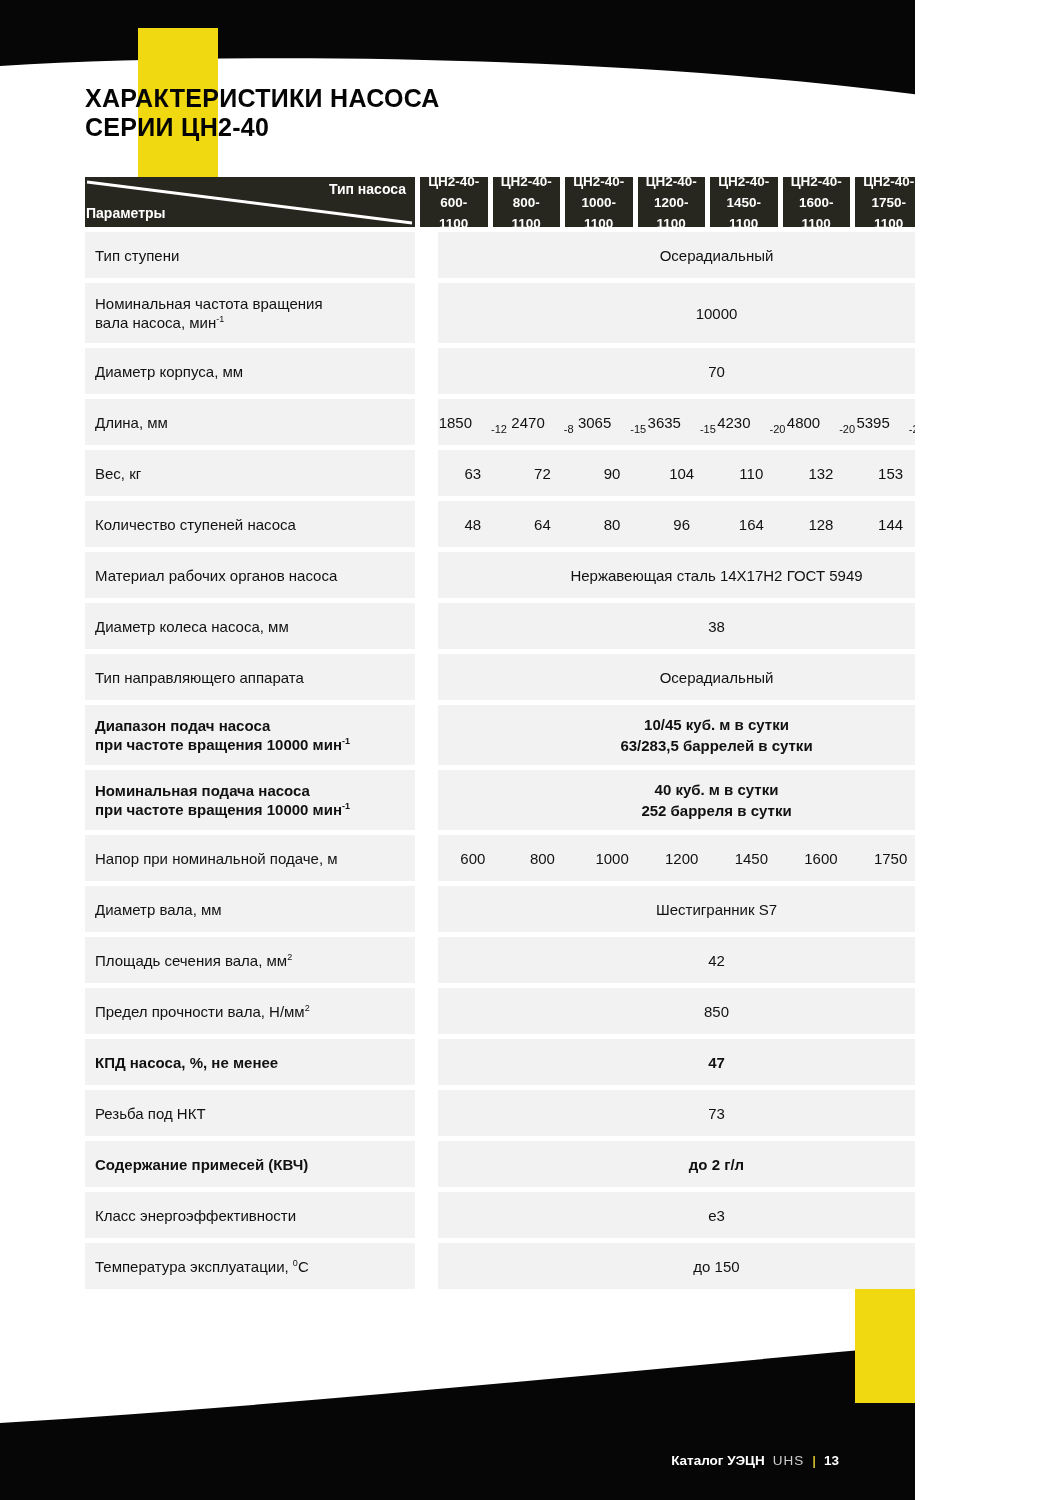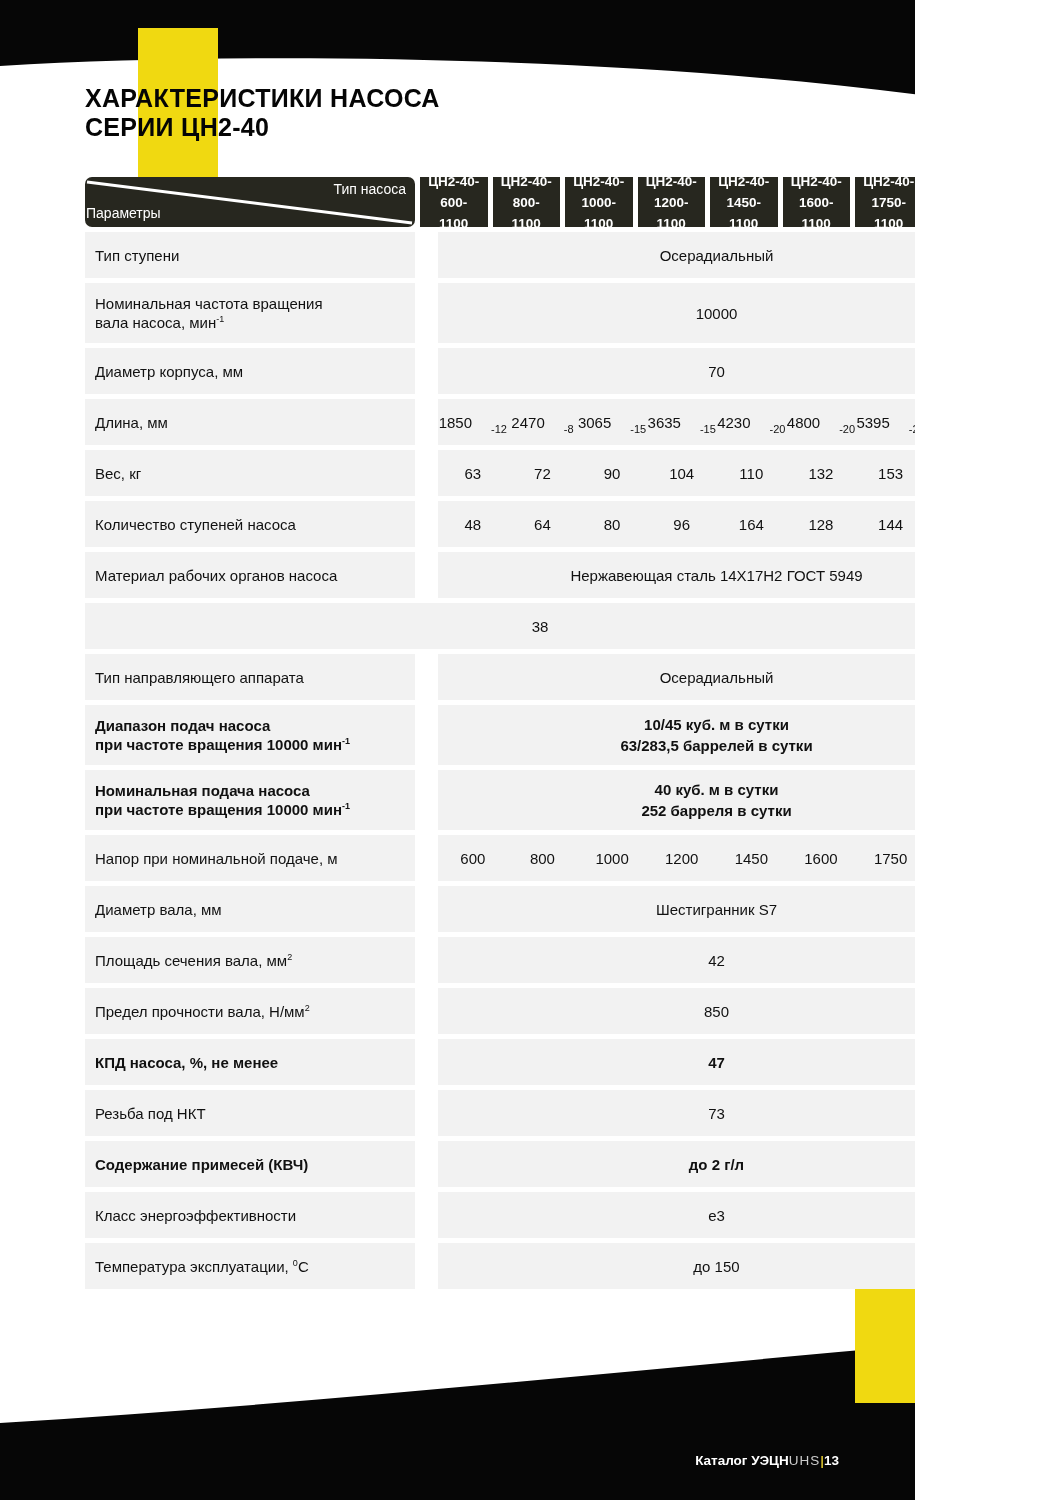--- a/index.html
+++ b/index.html
@@ -18,21 +18,21 @@
   .yellow-bar.bottom{left:855px;top:1289px;width:79px;height:114px;z-index:2;}
 
   
   .title{position:absolute;left:85px;top:84px;z-index:3;font-weight:bold;
     font-size:25px;line-height:29px;color:#050505;letter-spacing:.3px;}
 
   
   .table{position:absolute;left:85px;top:177px;width:910px;z-index:4;}
   .thead{display:flex;gap:5px;height:50px;margin-bottom:5px;}
   .corner{position:relative;flex:0 0 330px;background:var(--dark);color:#fff;
-    font-weight:normal;font-size:14px;border-radius:7px;}
+    font-weight:bold;font-size:14px;}
   .corner .diag{position:absolute;left:0;top:0;width:100%;height:100%;}
   .corner .diag line{stroke:#fff;stroke-width:3;}
   .corner-top{position:absolute;top:4px;right:9px;}
   .corner-bottom{position:absolute;bottom:6px;left:1px;}
   .colheads{flex:1;display:flex;gap:5px;}
   .hcell{flex:1;background:var(--dark);color:#fff;font-weight:bold;font-size:13.5px;
     line-height:21px;display:flex;align-items:center;justify-content:center;
     text-align:center;padding-top:1px;}
 
   .row{display:flex;gap:23px;margin-bottom:5px;min-height:46px;}
@@ -43,21 +43,21 @@
     justify-content:center;text-align:center;font-size:15px;line-height:21px;}
   .vcols{flex:1;background:var(--rowbg);display:grid;
     grid-template-columns:repeat(8,1fr);align-items:center;}
   .vcell{text-align:center;font-size:15px;white-space:nowrap;}
   .row.bold .rlabel,.row.bold .vspan,.row.bold .vcell{font-weight:bold;}
   sup{font-size:9px;line-height:0;}
   sub{font-size:11px;line-height:0;vertical-align:-5px;margin-left:19px;}
 
   
   .footer{position:absolute;top:1453px;right:76px;z-index:5;display:flex;
-    align-items:center;font-size:13.5px;color:#fff;}
+    align-items:center;gap:8px;font-size:13.5px;color:#fff;}
   .f-cat{font-weight:bold;}
   .f-brand{color:var(--brand);letter-spacing:1px;}
   .f-sep{color:var(--sep);font-weight:bold;}
   .f-page{font-weight:bold;}
 </style>
 </head>
 <body>
 
 <div class="page">
 
@@ -180,20 +180,23 @@
         </div>
         <div class="row">
           <div class="rlabel">
             <div>Материал рабочих органов насоса</div>
           </div>
           <div class="vspan">
             <div>Нержавеющая сталь 14Х17Н2 ГОСТ 5949</div>
           </div>
         </div>
         <div class="row">
+          <div class="rlabel">
+            <div>Диаметр колеса насоса, мм</div>
+          </div>
           <div class="vspan">
             <div>38</div>
           </div>
         </div>
         <div class="row">
           <div class="rlabel">
             <div>Тип направляющего аппарата</div>
           </div>
           <div class="vspan">
             <div>Осерадиальный</div>

